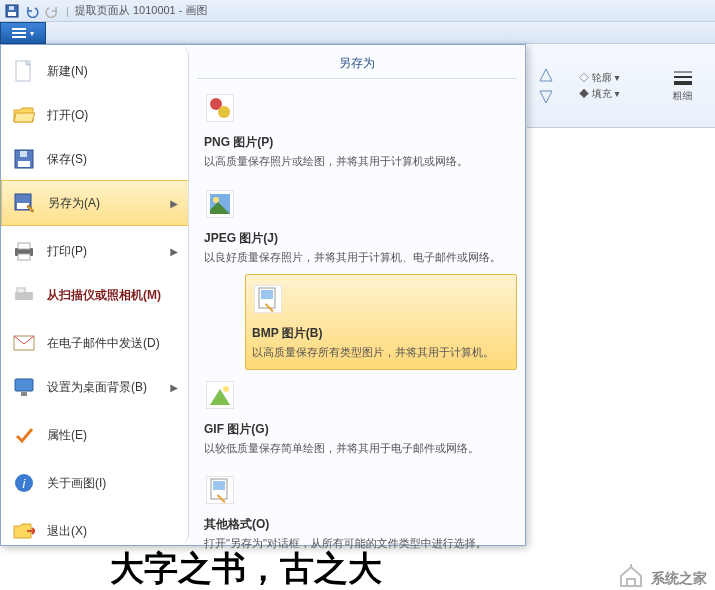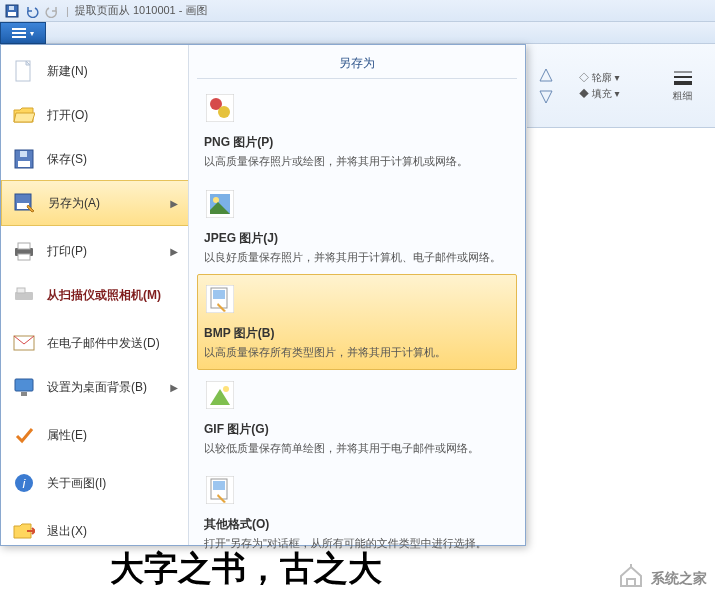--- a/index.html
+++ b/index.html
@@ -9,36 +9,36 @@
 .qat-sep { color: #aaa; margin: 0 2px; }
 .filebtn { width: 46px; height: 22px; background: linear-gradient(#3d84d8,#1f5fae); display: flex; align-items: center; justify-content: center; color: #fff; font-size: 10px; border: 1px solid #174a88; }
 .filebtn::after { content: "▾"; margin-left: 4px; font-size: 8px; }
 .ribbon-remain { position: absolute; top: 44px; left: 527px; right: 0; height: 84px; background: linear-gradient(#f5f9fe,#e8f0fa); border-bottom: 1px solid #becde0; display: flex; align-items: center; padding-left: 6px; gap: 20px; font-size: 11px; color: #444; }
 .rgroup { display: flex; flex-direction: column; align-items: center; gap: 2px; padding: 2px 4px; }
 .color-swatch { width: 28px; height: 28px; background: #000; border: 1px solid #888; }
 .rsep { width: 1px; height: 50px; background: #c5d3e6; margin: 0 4px; }
 .rtxt { font-size: 10px; color: #555; white-space: nowrap; }
 
 .dropdown { position: absolute; top: 44px; left: 0; width: 526px; height: 502px; background: #fff; border: 1px solid #8aa8cf; box-shadow: 2px 2px 8px rgba(0,0,0,0.25); display: flex; }
-.leftcol { width: 188px; border-right: 1px solid #d6dee9; padding: 4px 0; display: flex; flex-direction: column; }
+.leftcol { width: 188px; border-right: 1px solid #d6dee9; padding: 4px 0; display: flex; flex-direction: column; border-radius: 11px; }
 .menuitem { display: flex; align-items: center; padding: 10px 10px; font-size: 12px; color: #333; gap: 10px; cursor: default; position: relative; }
 .menuitem .mi-icon { width: 26px; height: 24px; display: flex; align-items: center; justify-content: center; }
 .menuitem .arrow { margin-left: auto; color: #666; font-size: 10px; }
 .menuitem.sel { background: linear-gradient(#fff2c9,#ffe08a); border: 1px solid #e6c25a; border-right: none; margin: -1px 0 -1px 0; }
 .menuitem.disabled { color: #7f1d1d; font-weight: bold; }
 .msep { height: 1px; background: #e2e2e2; margin: 2px 6px; }
 
 .rightcol { flex: 1; padding: 6px 8px; background: #fafcff; }
 .righttitle { font-size: 12px; color: #30568c; padding: 4px 2px 6px; border-bottom: 1px solid #d6dee9; margin-bottom: 4px; text-align: center; }
 .fmt { display: flex; gap: 10px; padding: 8px 6px; border: 1px solid transparent; border-radius: 2px; flex-direction: column; }
 .fmt .fi-icon { width: 32px; height: 32px; display: flex; align-items: center; justify-content: center; flex-shrink: 0; }
 .fmt .fi-body { flex: 1; }
 .fmt .fi-title { font-size: 12px; font-weight: bold; color: #333; margin-bottom: 2px; }
 .fmt .fi-desc { font-size: 11px; color: #555; line-height: 1.5; }
-.fmt.sel { background: linear-gradient(#fff3cf,#ffd978); border: 1px solid #e4b94f; }
+.fmt.sel { background: linear-gradient(#fff3cf,#ffd978); border: 1px solid #e4b94f; margin-left: 48px; }
 
 .canvas-text { position: absolute; left: 110px; top: 546px; font-size: 34px; font-weight: bold; font-family: "SimSun", serif; color: #000; }
 .watermark { position: absolute; right: 8px; bottom: 2px; display: flex; align-items: flex-end; gap: 6px; color: #8c8c8c; font-size: 14px; font-weight: bold; }
 .watermark .house { width: 28px; height: 24px; }
 </style>
 </head>
 <body>
 
 <div class="titlebar">
   <span class="qat-icon">

